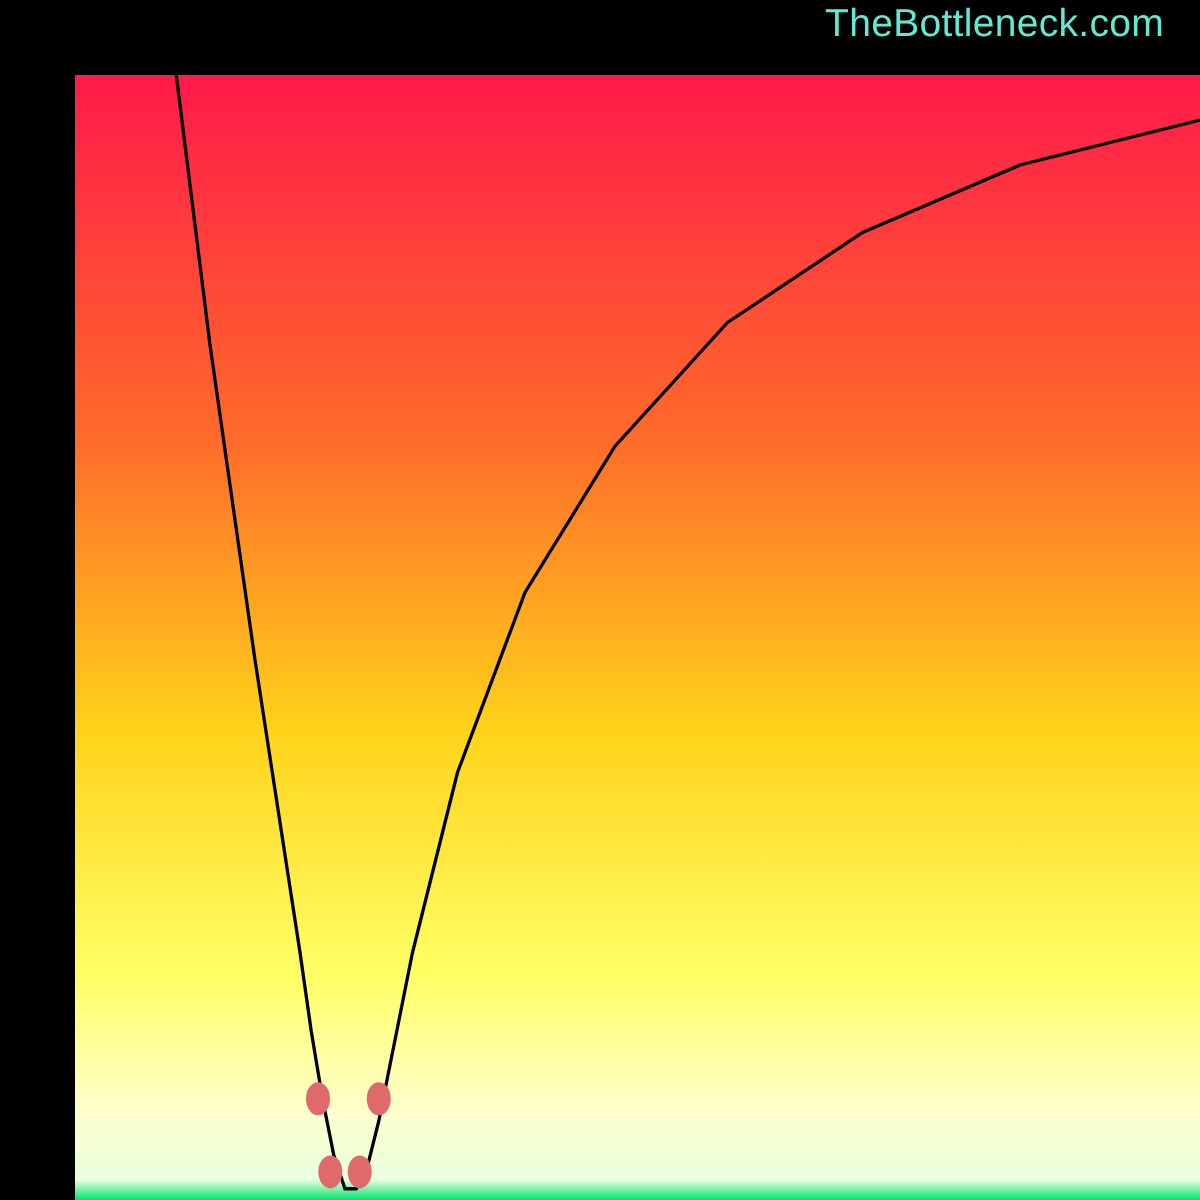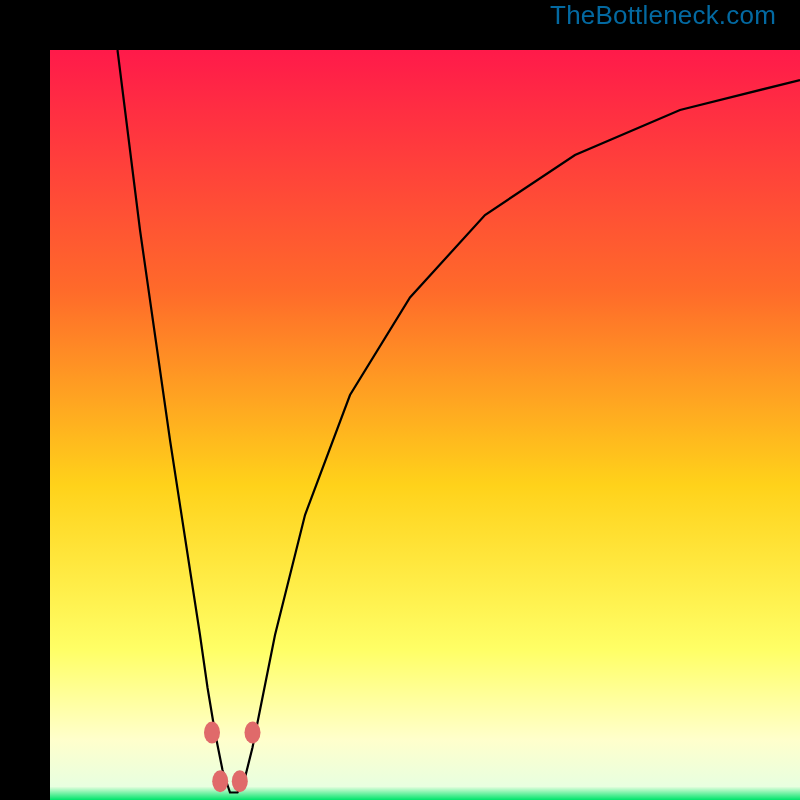--- a/index.html
+++ b/index.html
@@ -23,21 +23,21 @@
     position: absolute;
     left: 25px;
     top: 25px;
     width: 750px;
     height: 750px;
   }
   .watermark {
     position: absolute;
     top: 0px;
     right: 24px;
-    color: #0369a1;
+    color: #5eead4;
     font-size: 26px;
     font-weight: 500;
     letter-spacing: 0.2px;
     user-select: none;
   }
 </style>
 </head>
 <body>
 
 <div class="frame">

